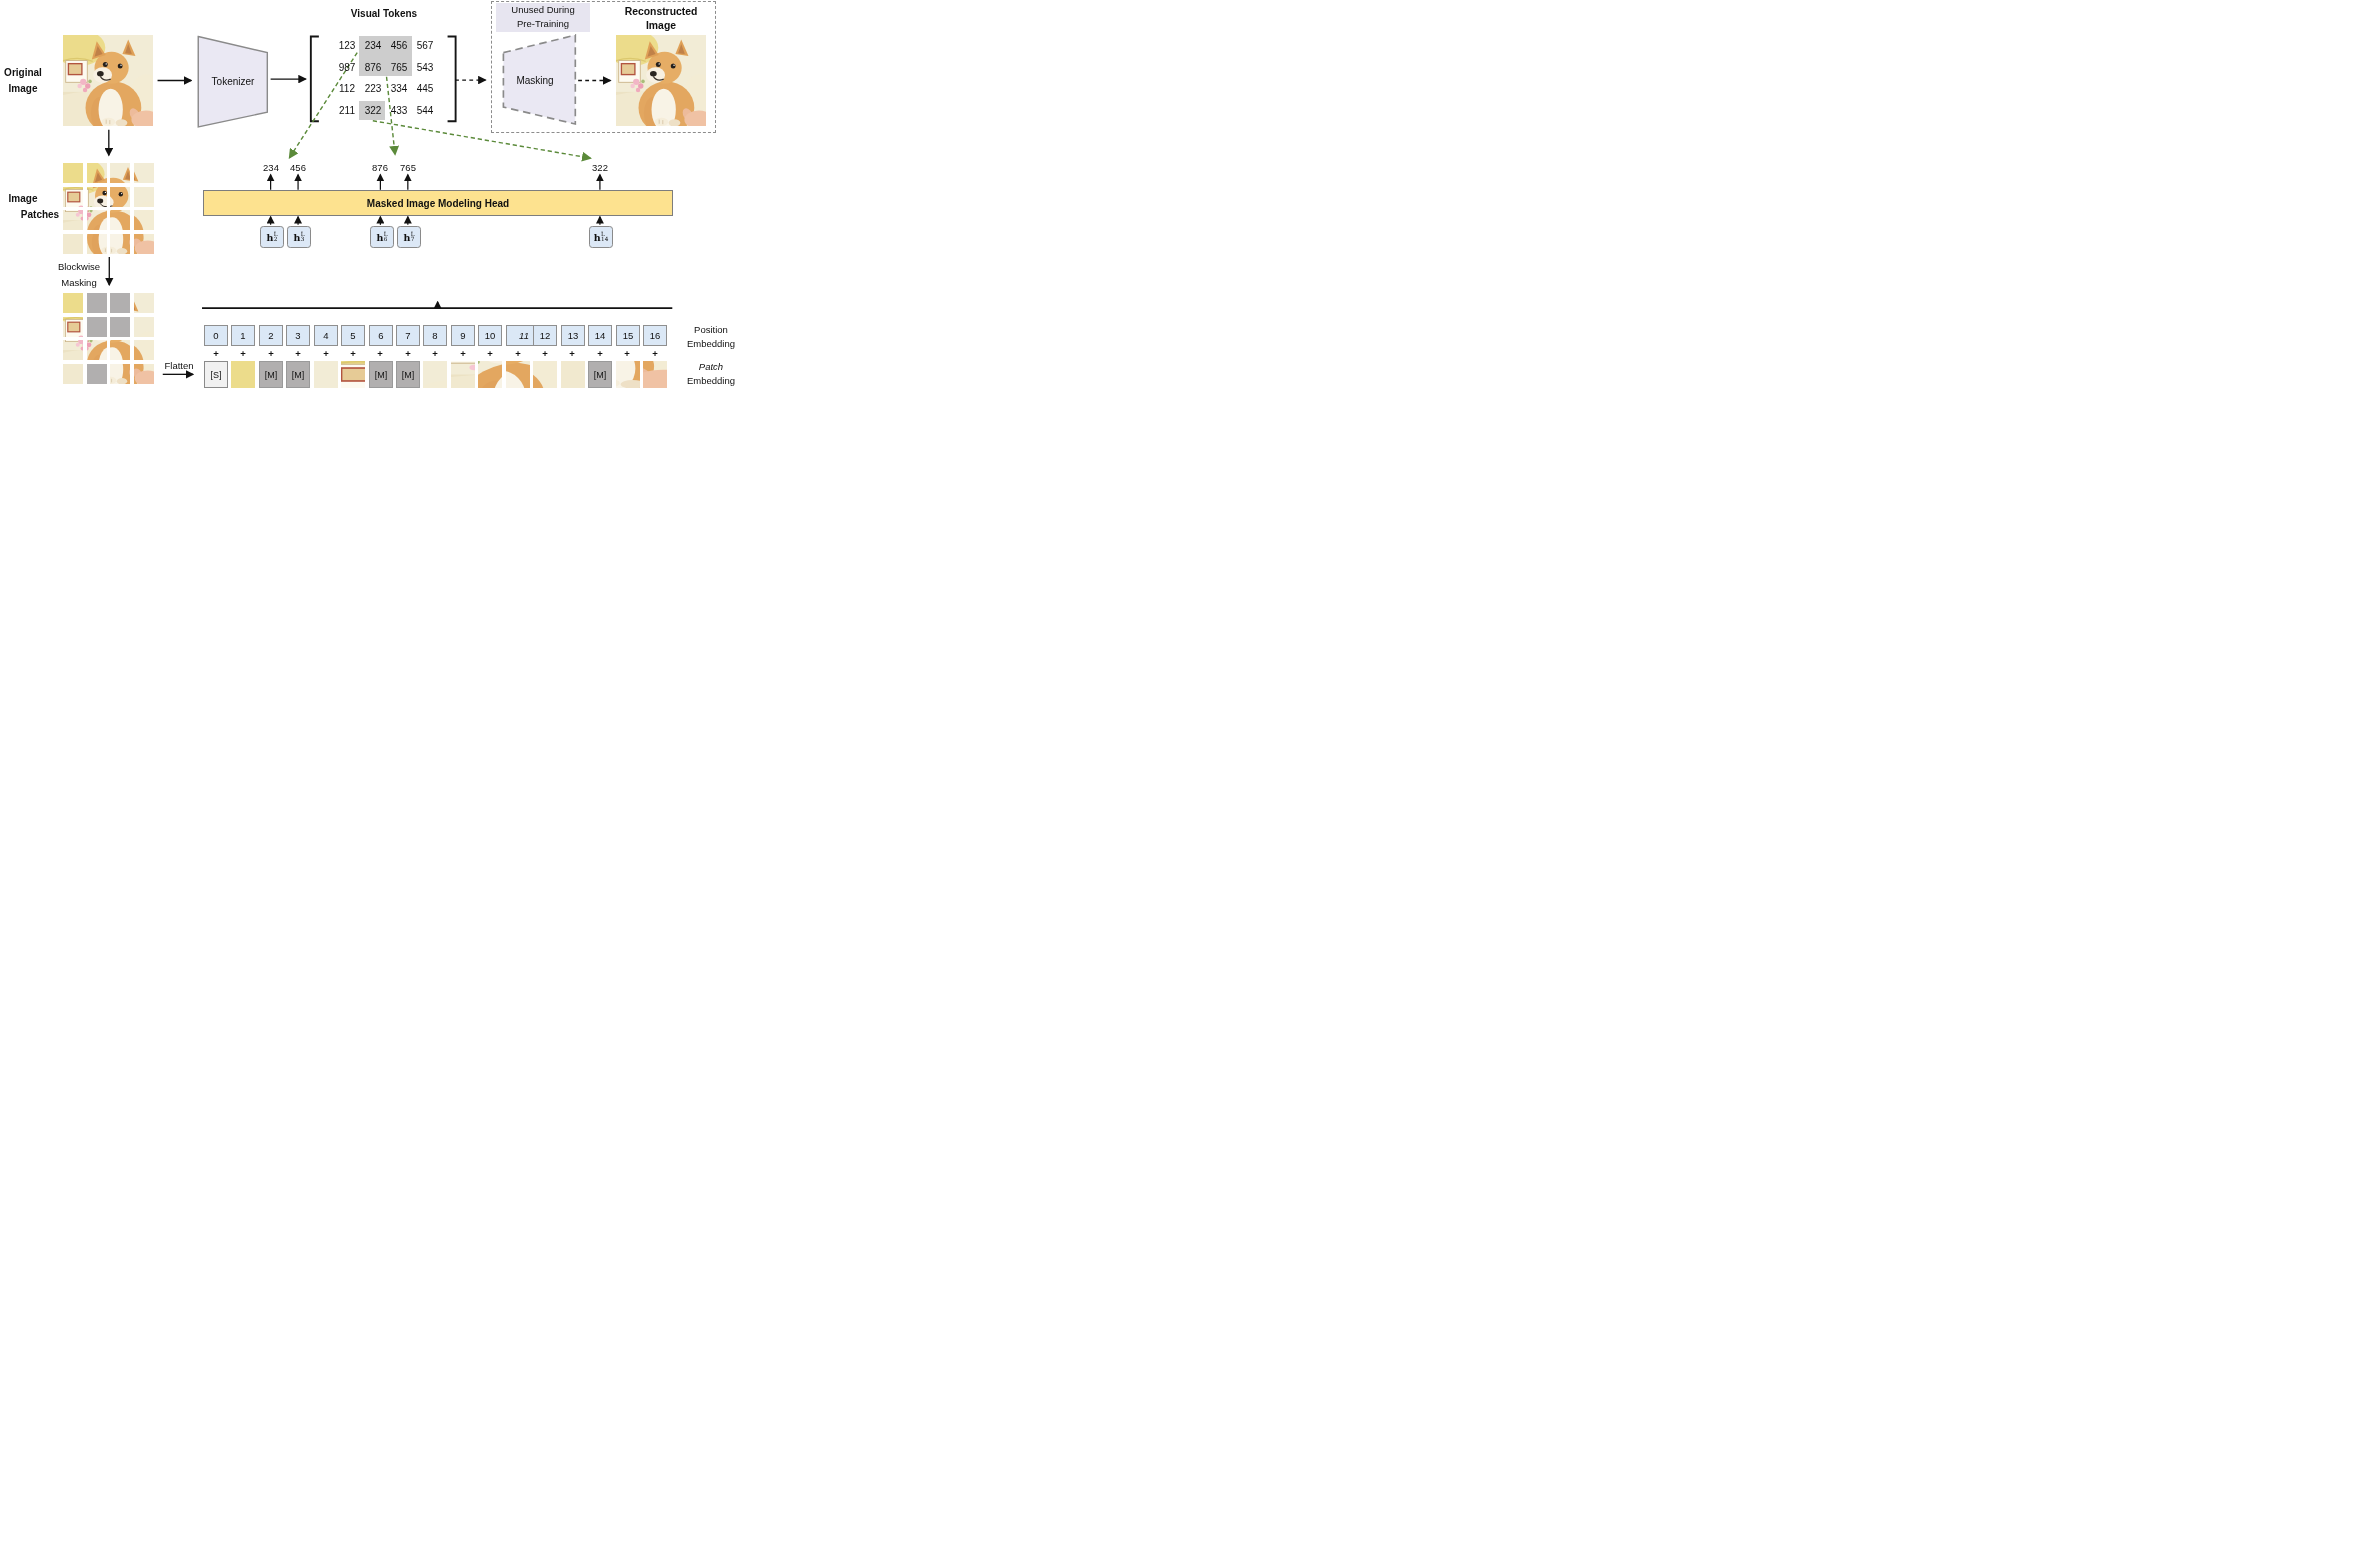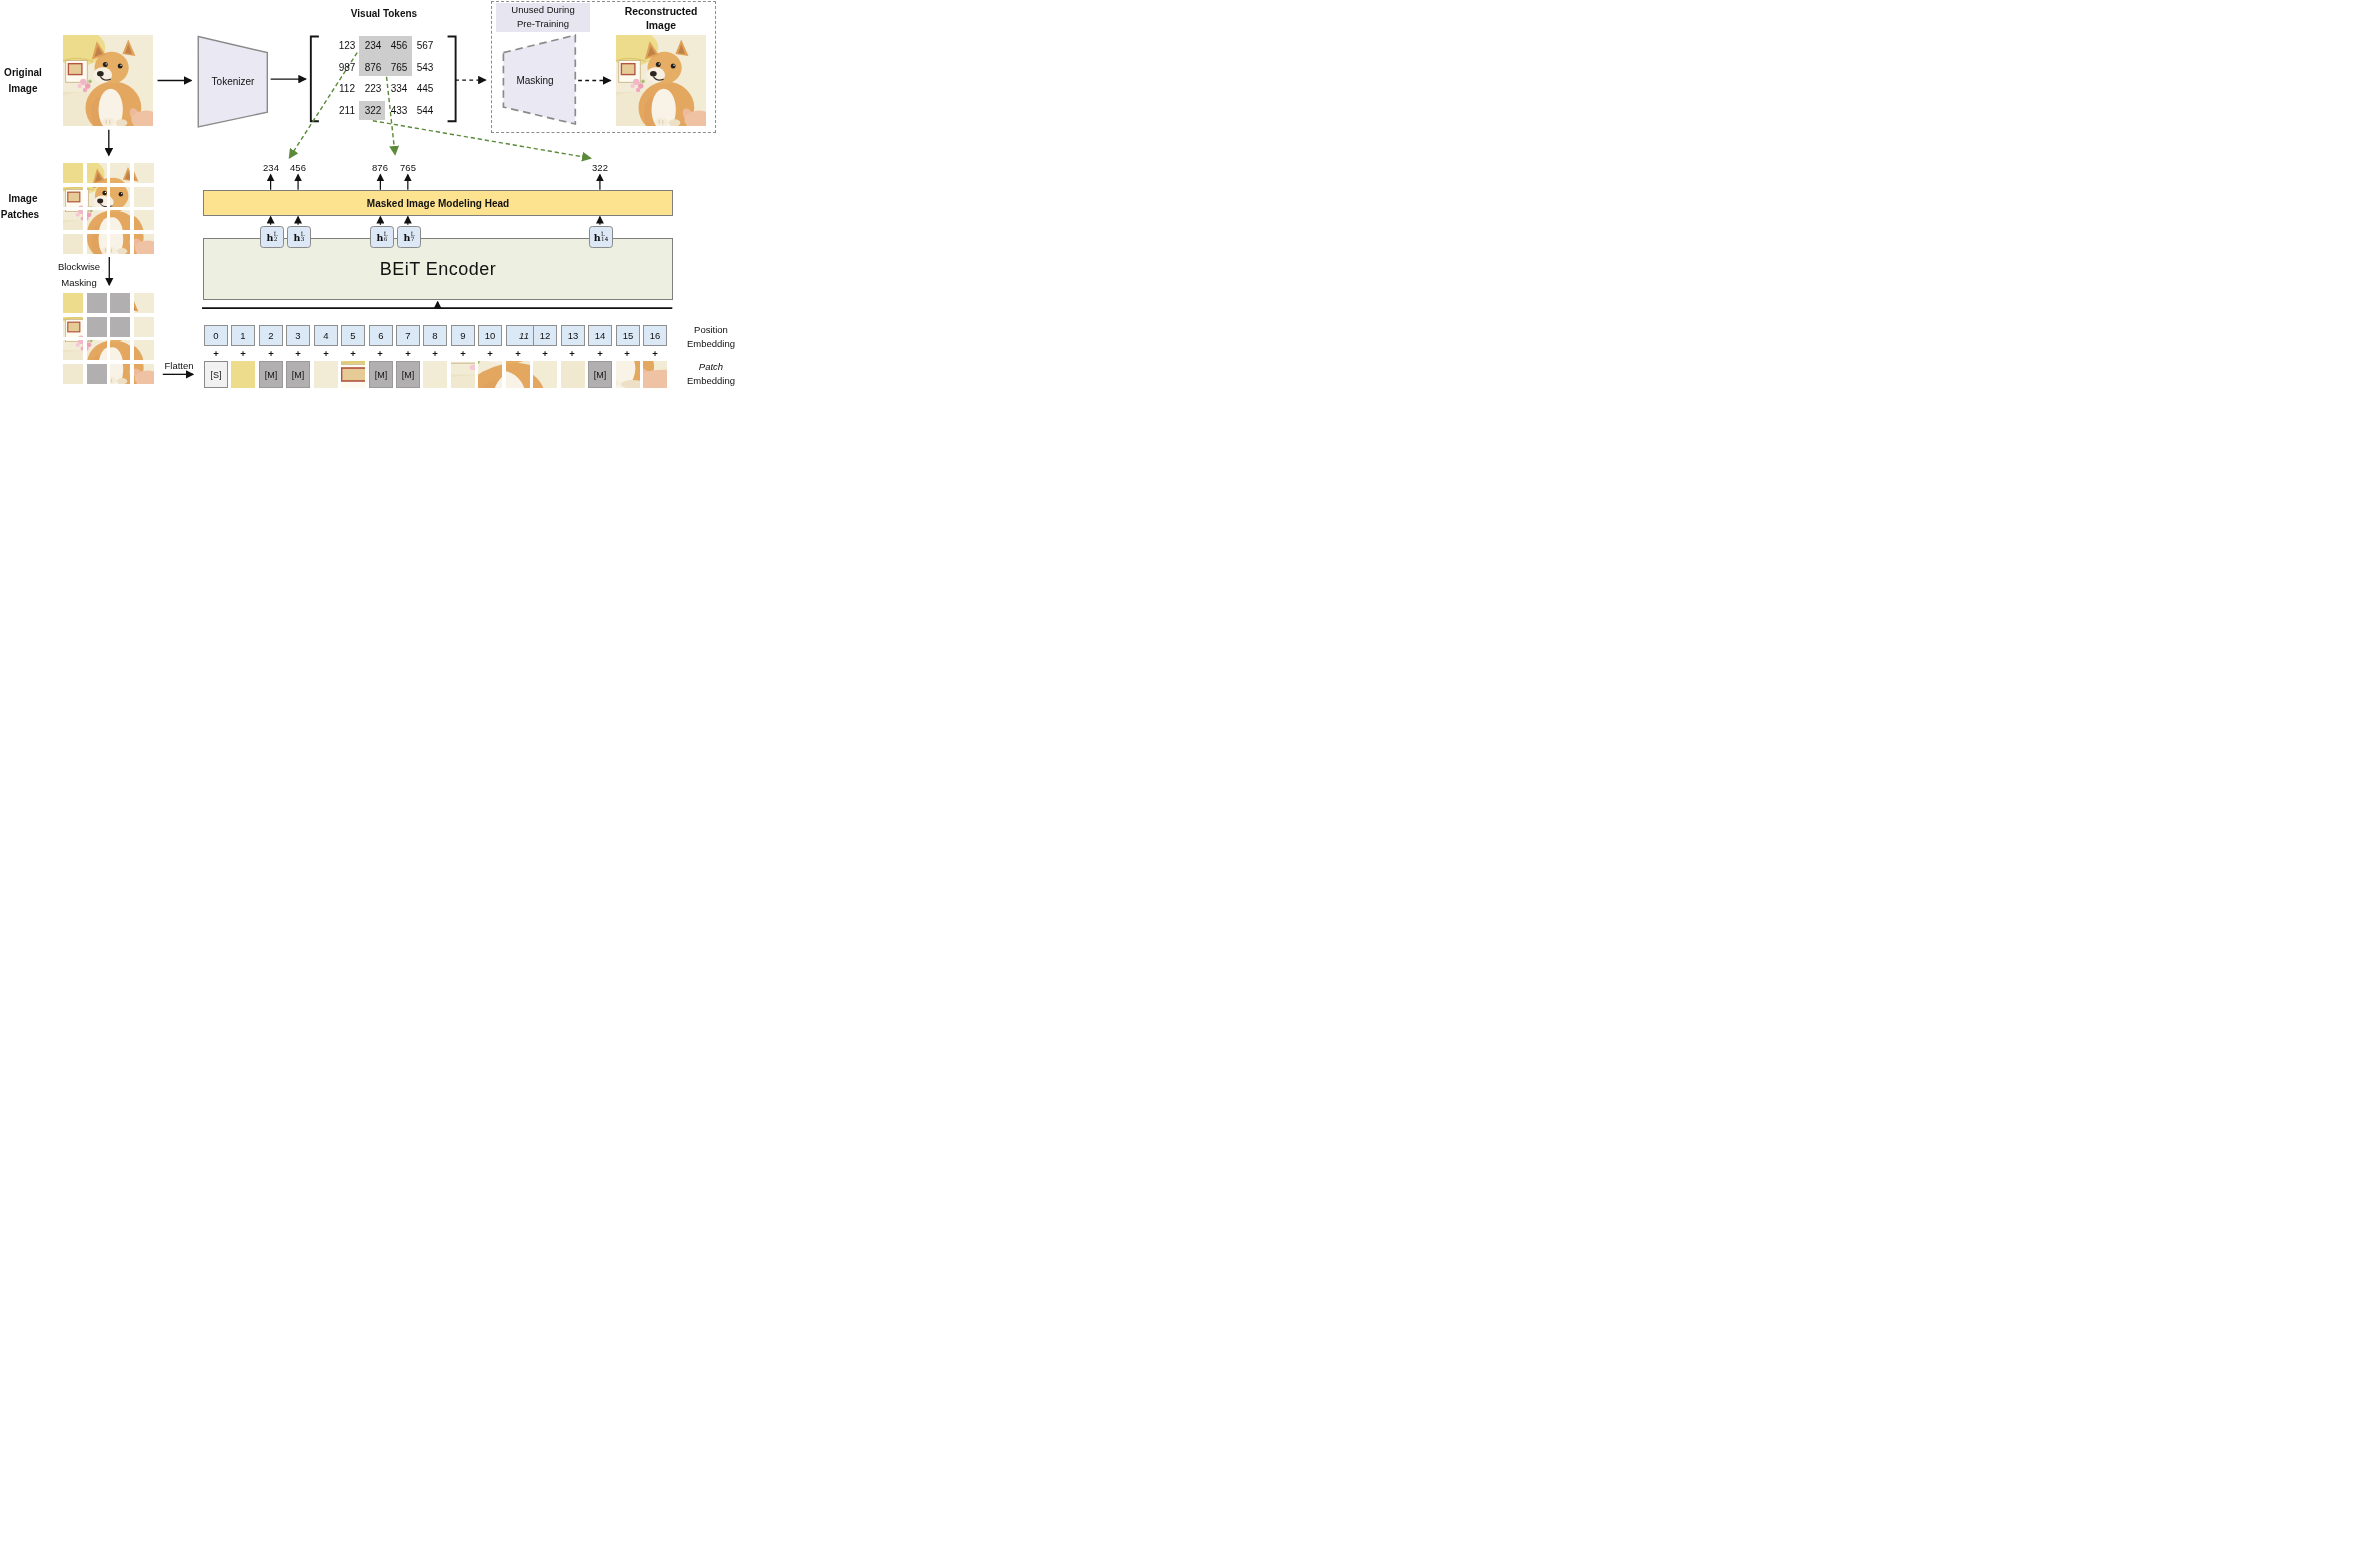--- a/index.html
+++ b/index.html
@@ -170,21 +170,21 @@
   <div class="abs ctr shape-label" style="left:535px;top:80px;">Masking</div>
   <div class="abs ctr lbl b" style="left:661px;top:11px;font-size:10.4px;">Reconstructed</div>
   <div class="abs ctr lbl b" style="left:661px;top:25px;font-size:10.4px;">Image</div>
   <div class="abs" style="left:616px;top:35px;width:90px;height:91px;">
     <svg class="photo" width="90" height="91" viewBox="0 0 200 200" preserveAspectRatio="none">
         <use href="#dog"></use>
       </svg>
   </div>
 
   <div class="abs ctr lbl b" style="left:23px;top:198px;">Image</div>
-  <div class="abs ctr lbl b" style="left:20px;top:214px;">Patches</div>
+  <div class="abs ctr lbl b" style="left:40px;top:214px;">Patches</div>
   <div class="abs" id="patch-grid" style="left:63px;top:163px;width:91px;height:91px;">
       <div class="tile" style="left: 0px; top: 0px;">
         <svg viewBox="0 0 50 50" preserveAspectRatio="none">
           <use href="#dog"></use>
         </svg>
       </div>
       <div class="tile" style="left: 24px; top: 0px;">
         <svg viewBox="50 0 50 50" preserveAspectRatio="none">
           <use href="#dog"></use>
         </svg>
@@ -332,23 +332,20 @@
       <div class="abs ctr outnum" style="left: 271px; top: 167px;">234</div>
       <div class="abs ctr outnum" style="left: 298px; top: 167px;">456</div>
       <div class="abs ctr outnum" style="left: 380px; top: 167px;">876</div>
       <div class="abs ctr outnum" style="left: 408px; top: 167px;">765</div>
       <div class="abs ctr outnum" style="left: 600px; top: 167px;">322</div>
     </div>
   <div class="abs head-box" style="left:203px;top:190px;width:468px;height:24px;">
     <span>Masked Image Modeling Head</span>
   </div>
 
-  <div class="abs encoder-box" style="left:203px;top:238px;width:468px;height:60px;">
-    <span>BEiT Encoder</span>
-  </div>
   <div id="hboxes">
       <div class="abs hbox" style="left: 260px; top: 226px; width: 22px; height: 20px;">
         <span class="hletter">h</span>
         <span class="hstack">
           <span>L</span>
           <span>2</span>
         </span>
       </div>
       <div class="abs hbox" style="left: 287px; top: 226px; width: 22px; height: 20px;">
         <span class="hletter">h</span>

